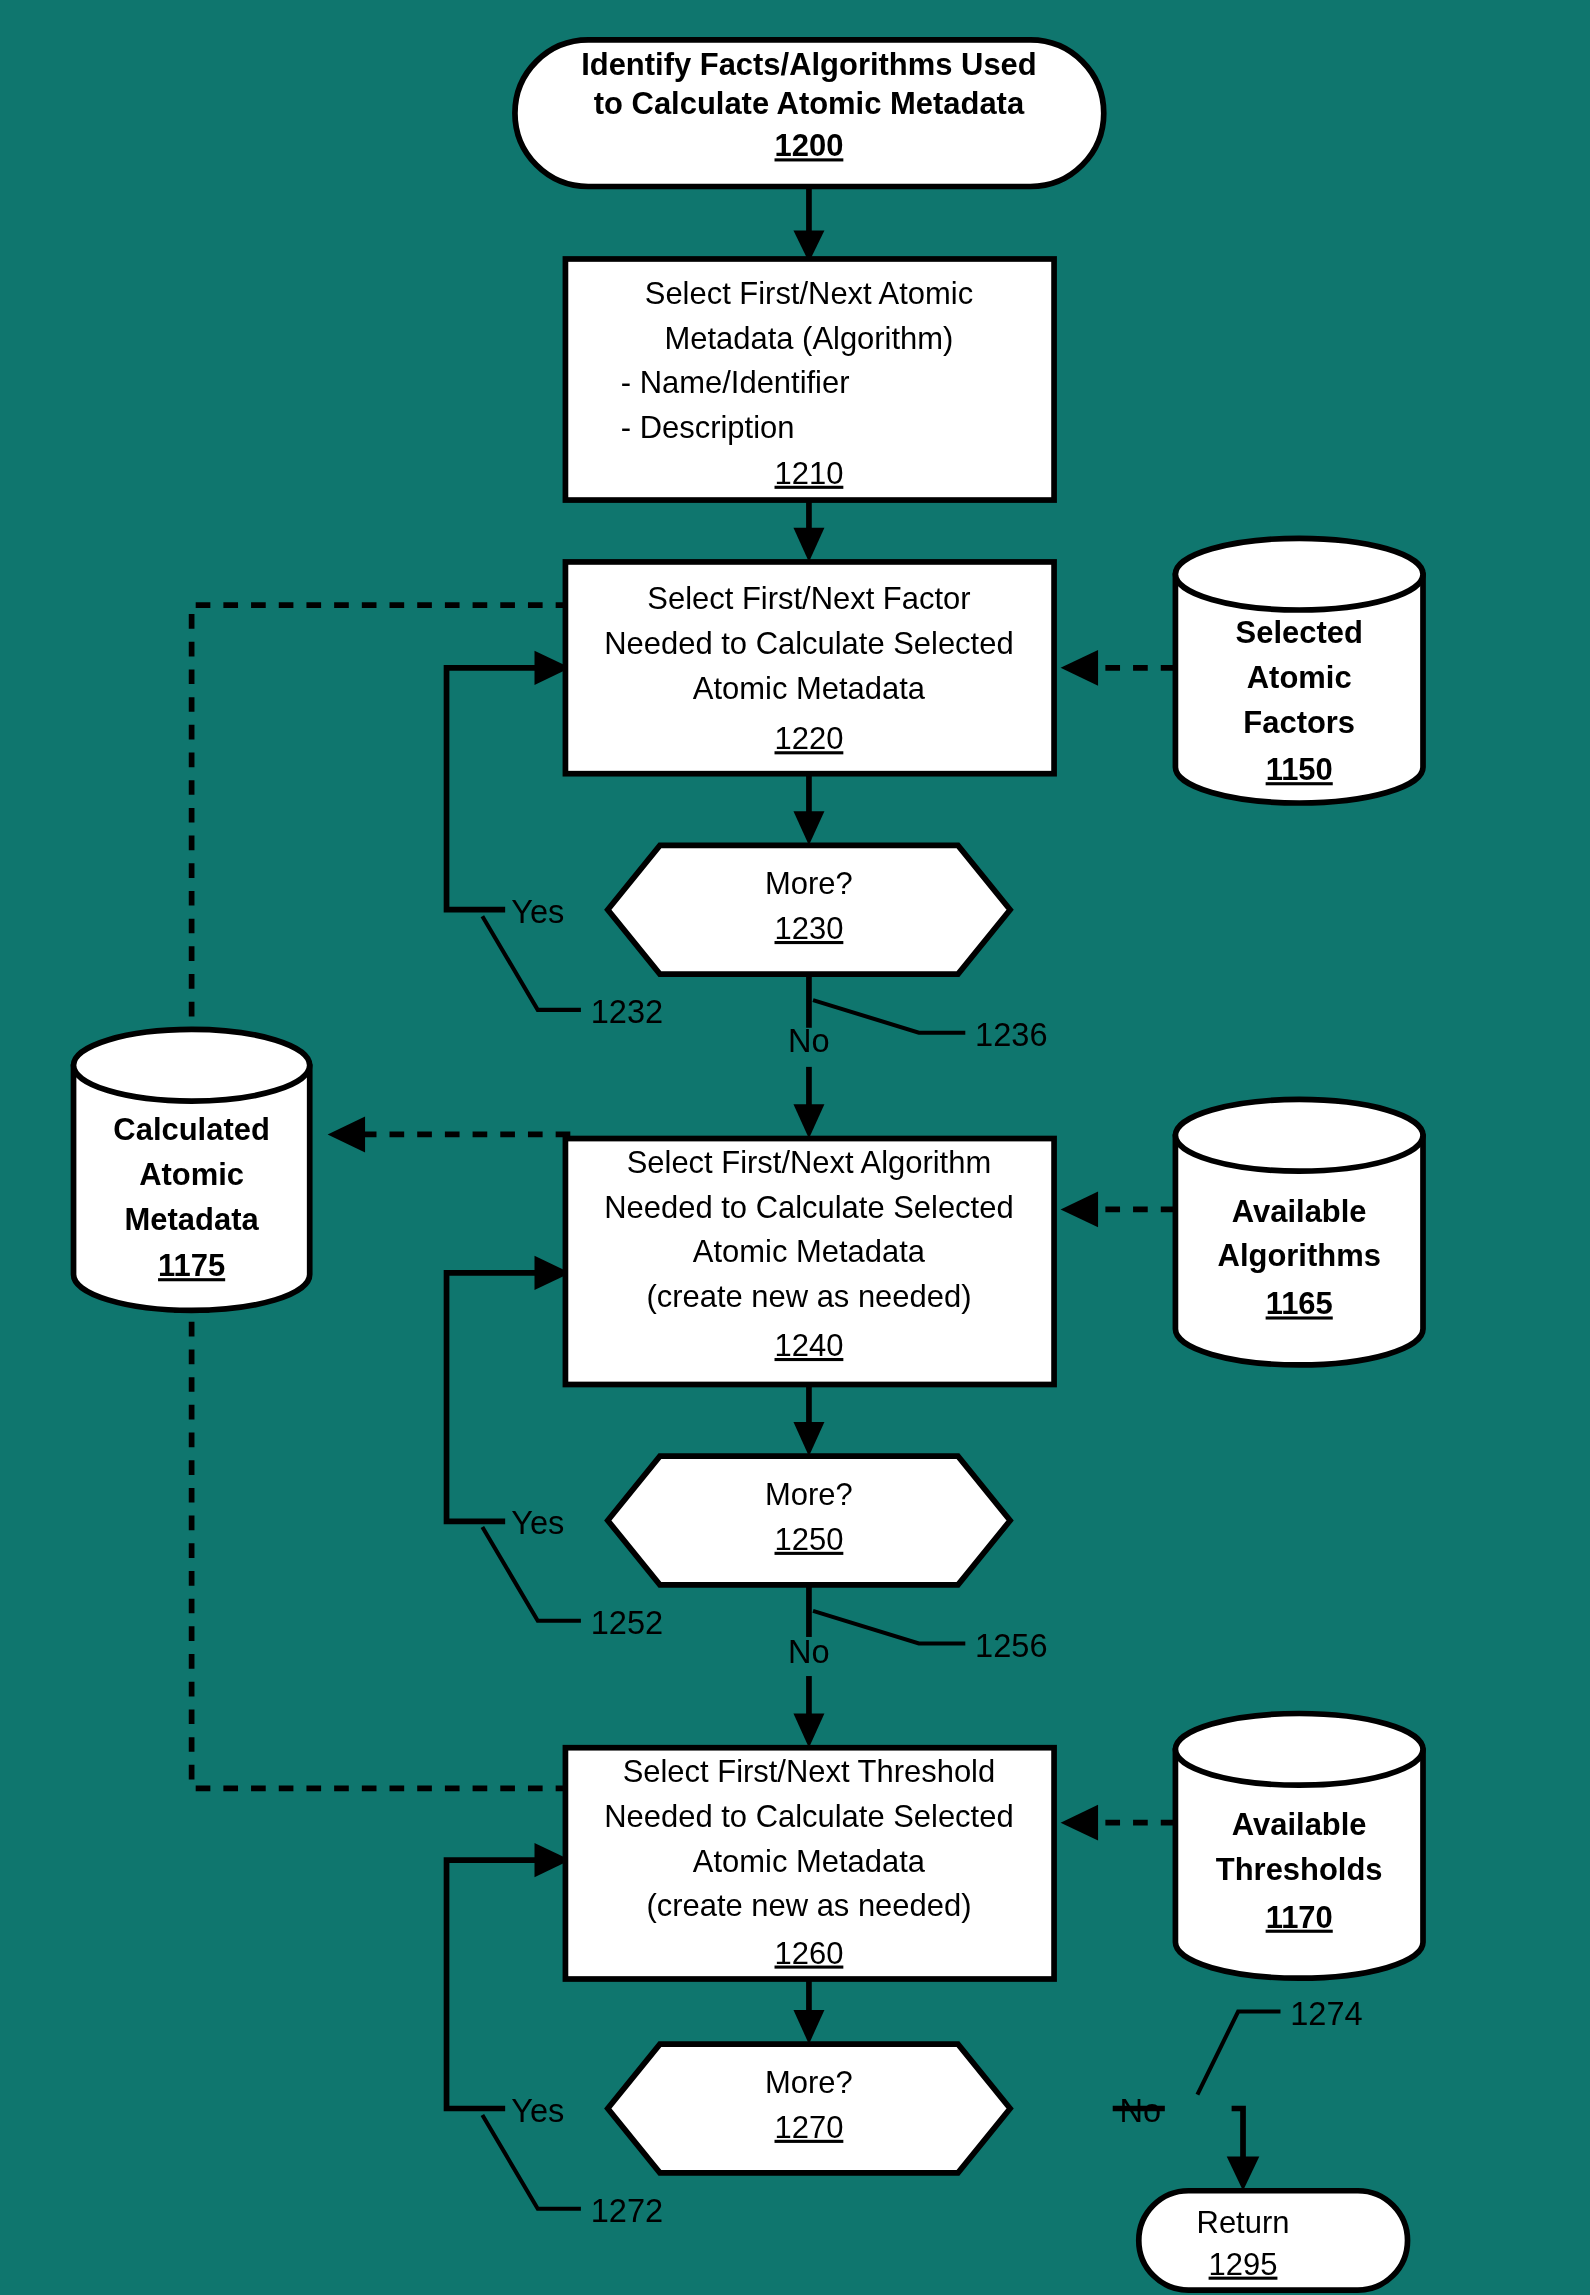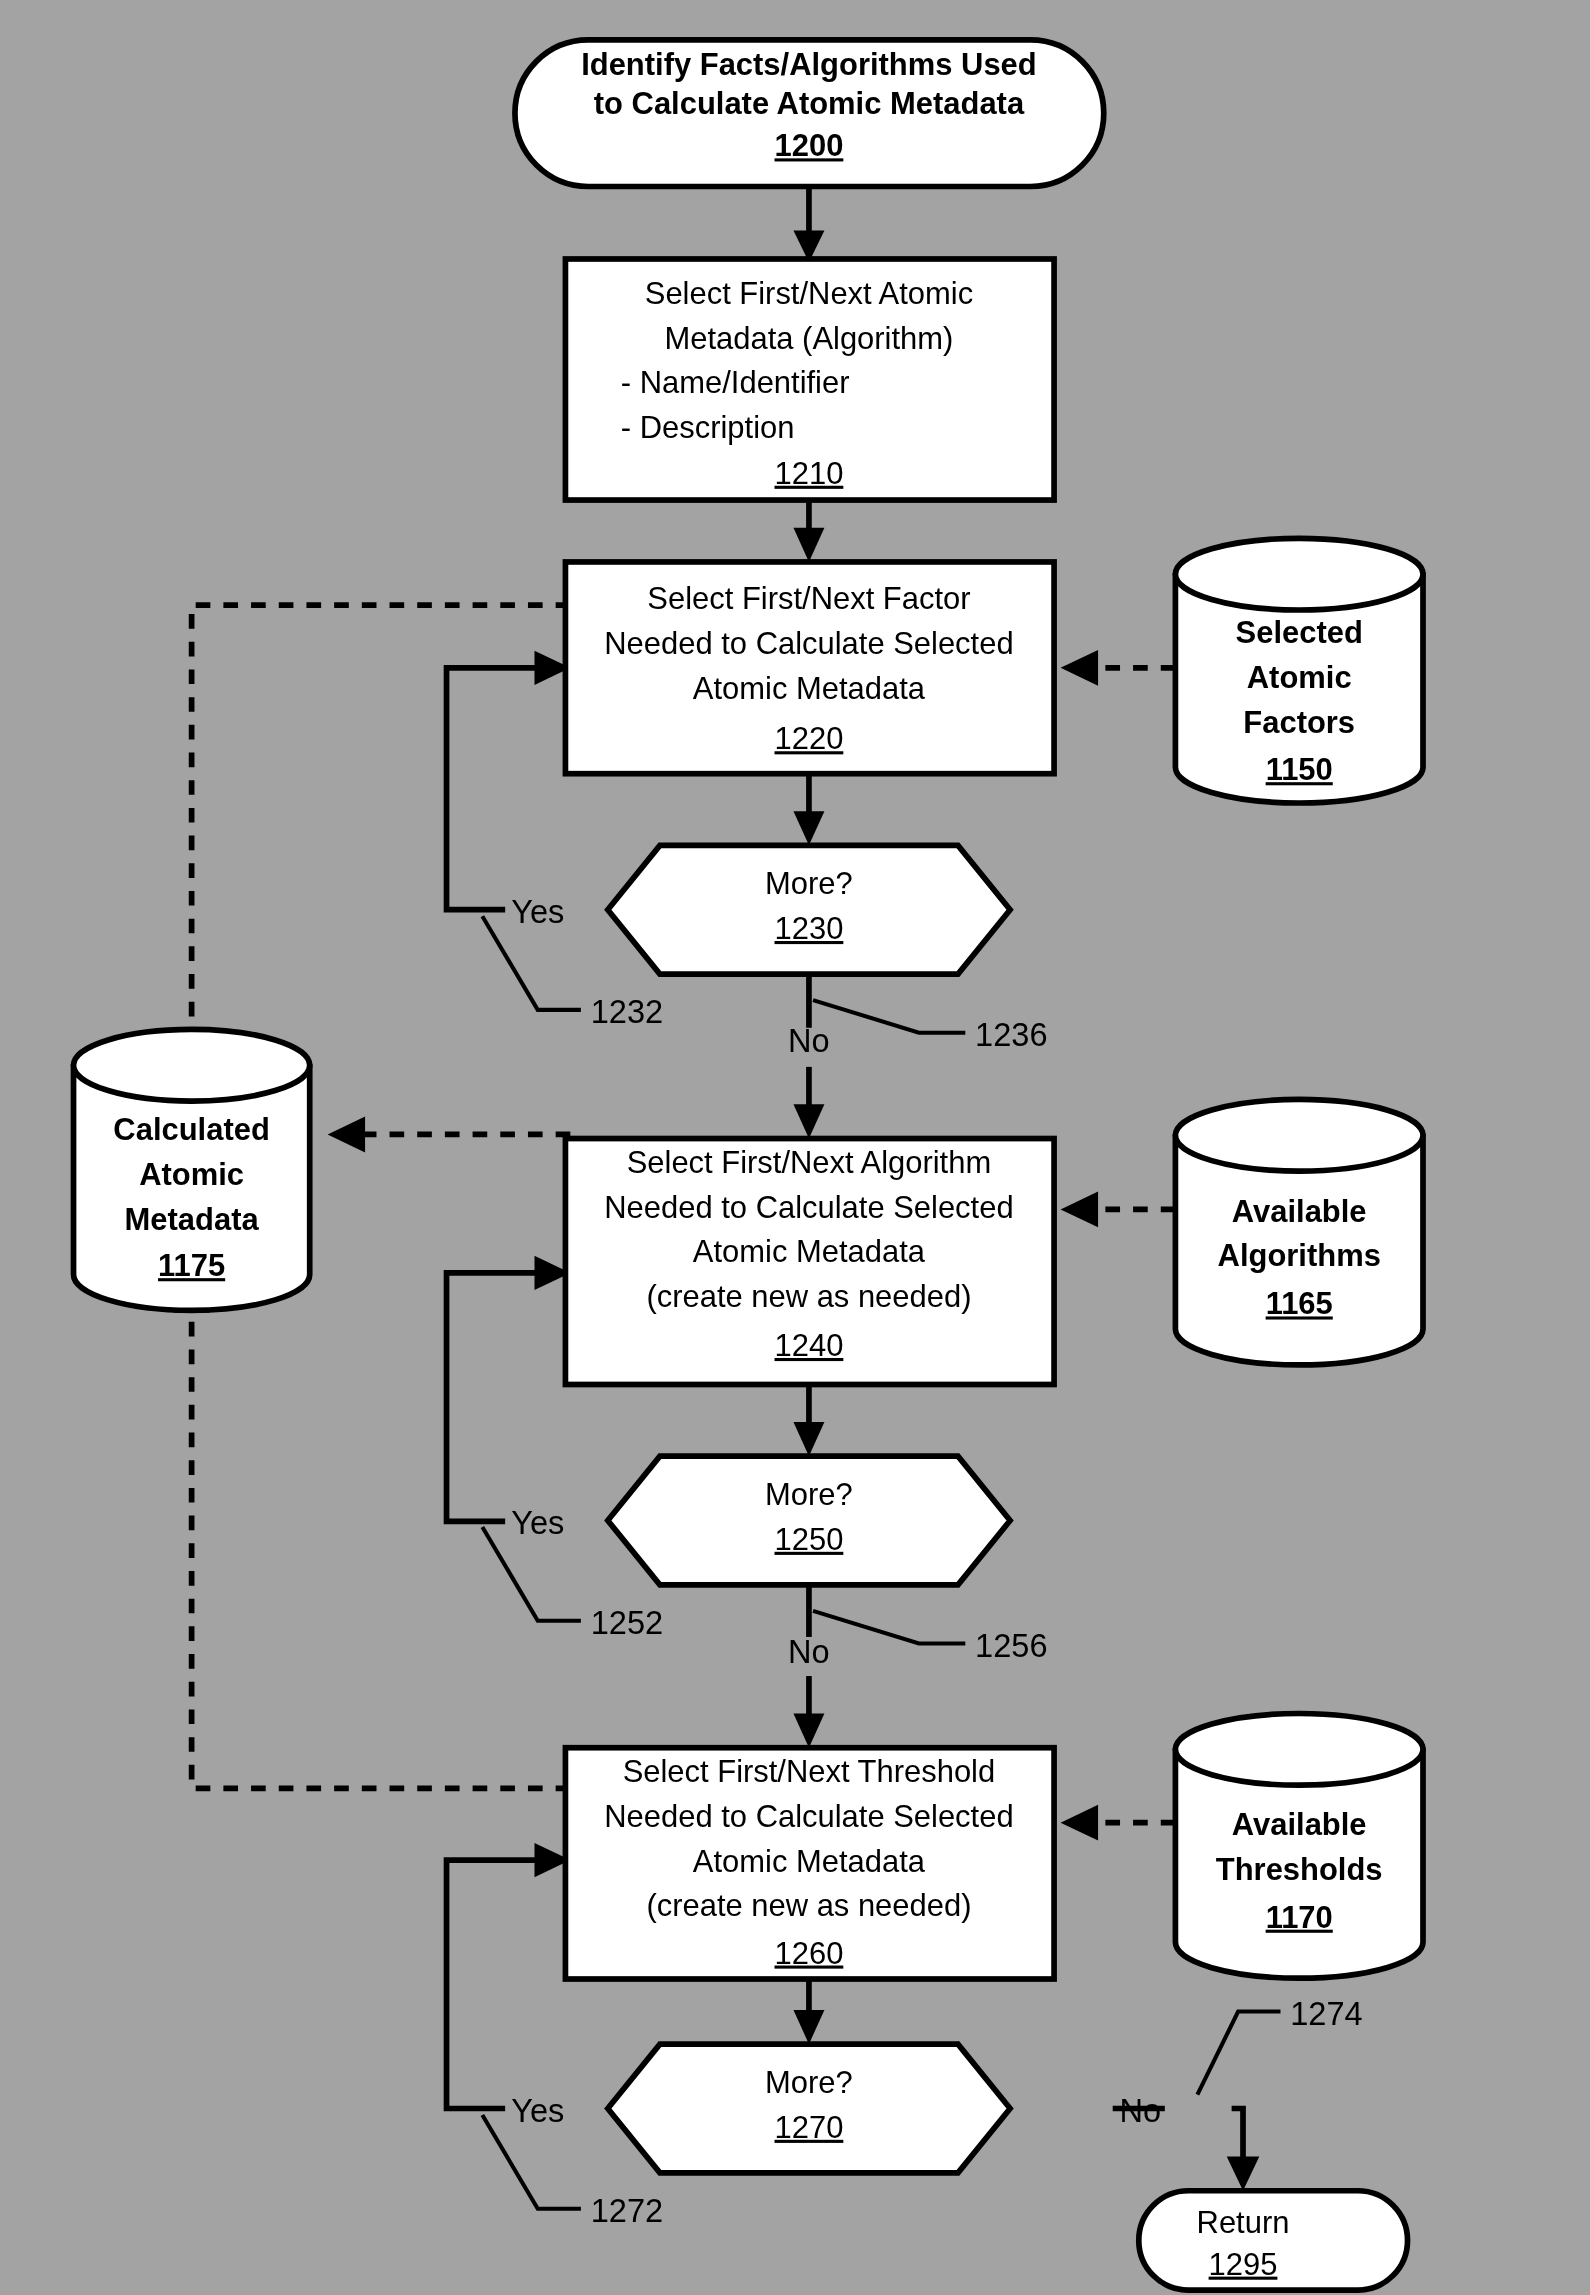--- a/index.html
+++ b/index.html
@@ -8,21 +8,21 @@
     padding: 0;
     background: #ffffff;
   }
   body {
     font-family: "Liberation Sans", sans-serif;
   }
   #figure-root {
     position: relative;
     width: 1591px;
     height: 2295px;
-    background: #a3a3a3;
+    background: #0f766e;
     overflow: hidden;
   }
   svg#flow {
     display: block;
     width: 1591px;
     height: 2295px;
   }
   .shape-stroke {
     fill: #ffffff;
     stroke: #000000;

